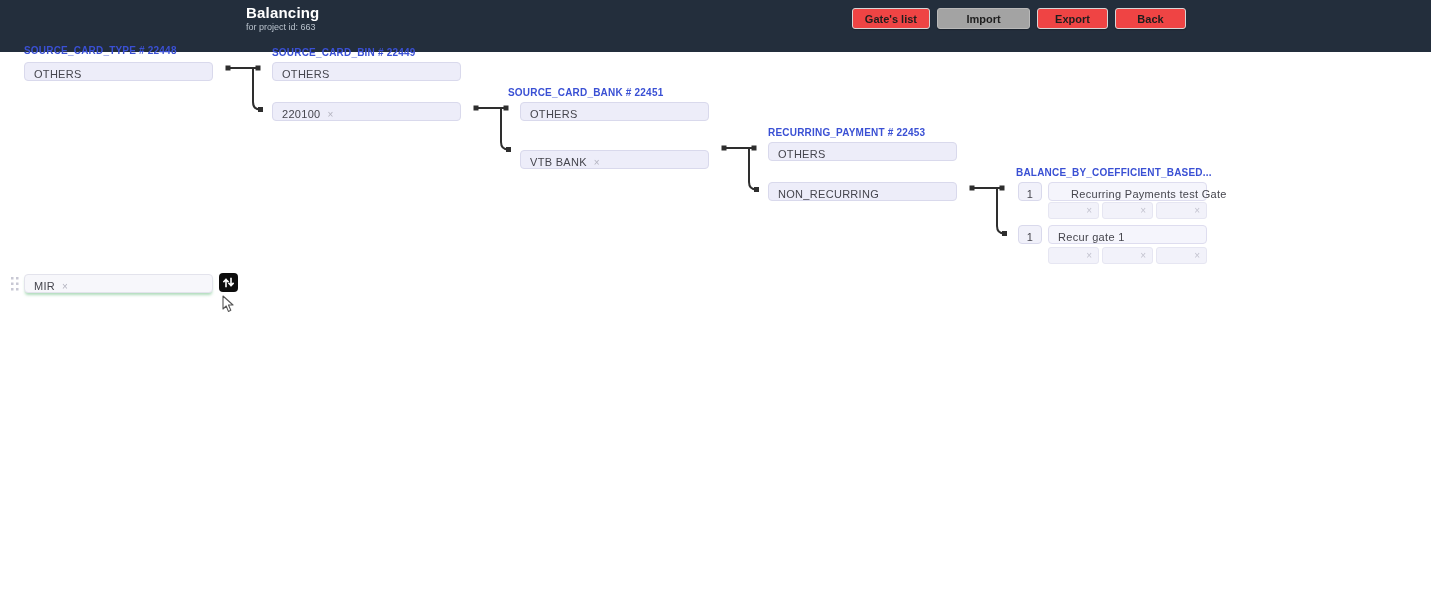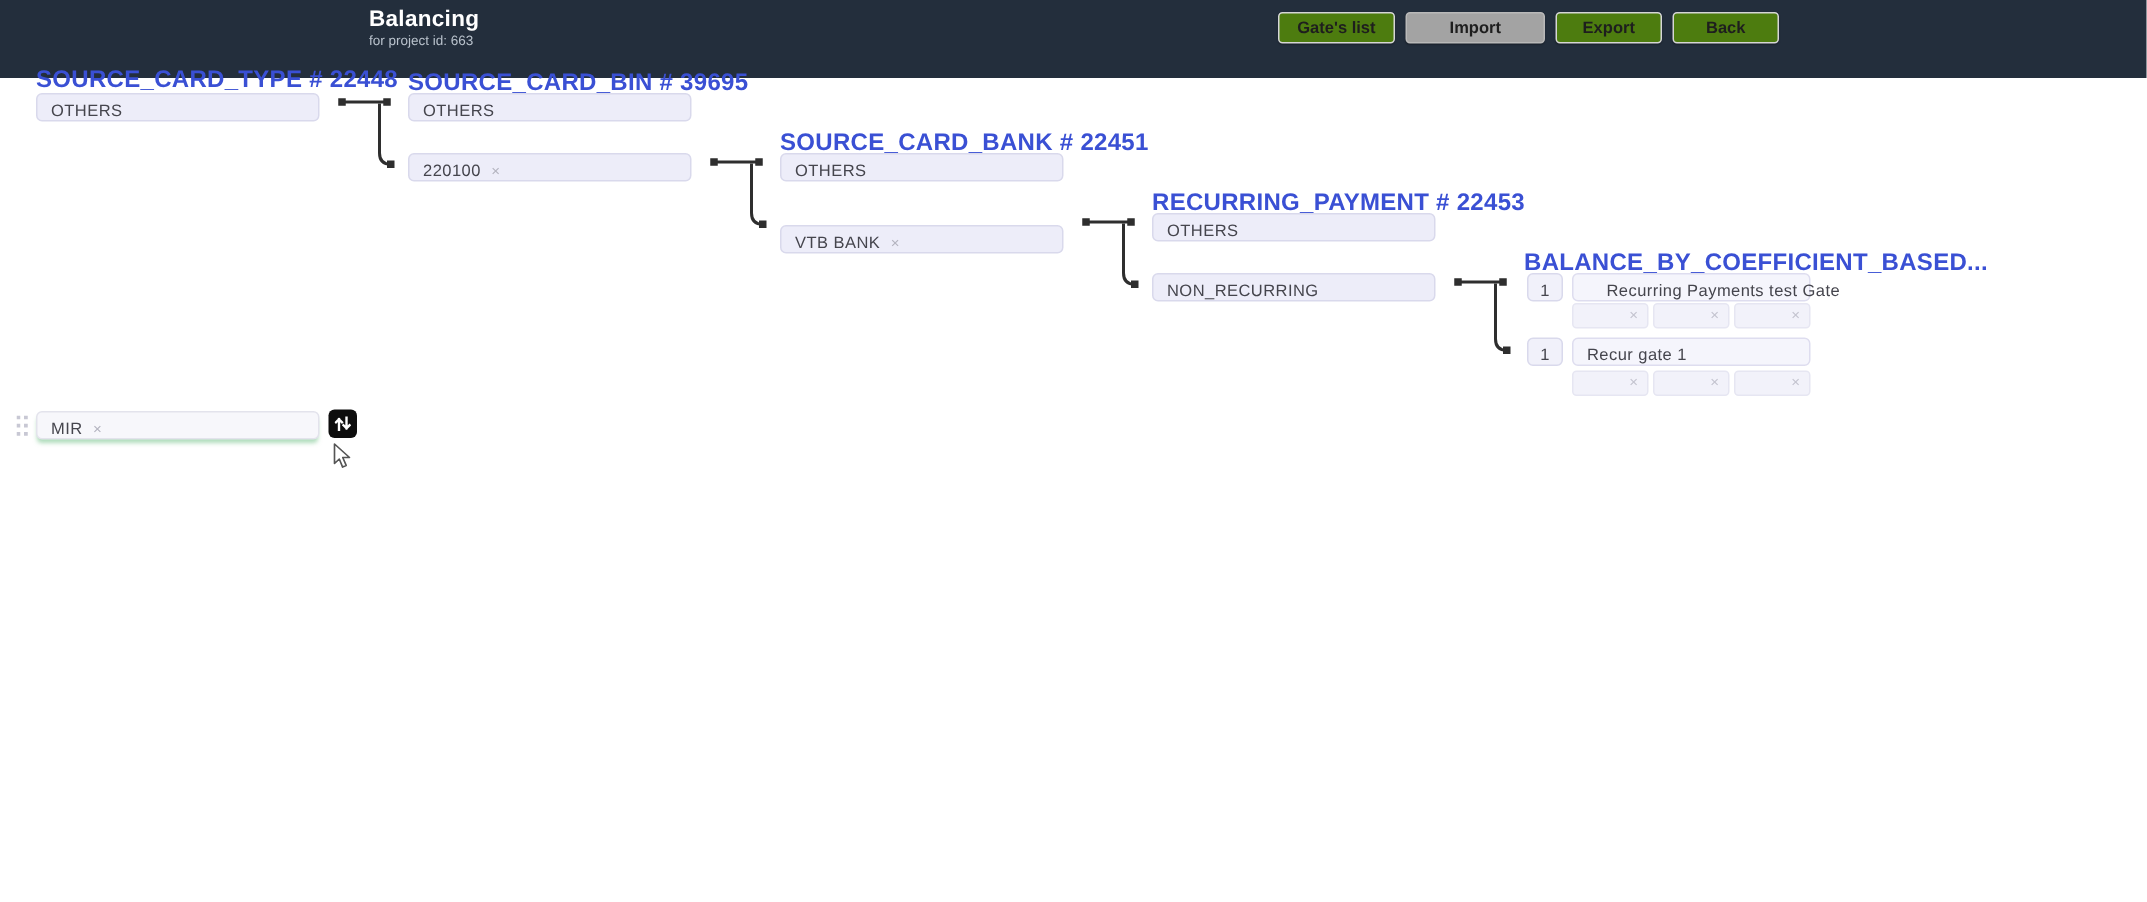--- a/index.html
+++ b/index.html
@@ -8,30 +8,30 @@
     width:1431px; height:601px; position:relative; overflow:hidden;
     background:#ffffff; font-family:"Liberation Sans", sans-serif;
   }
   
   .topbar { position:absolute; left:0; top:0; width:1431px; height:52px; background:#232e3c; }
   .title-wrap { position:absolute; left:246px; top:4px; }
   .title { color:#ffffff; font-size:15px; font-weight:bold; line-height:17px; letter-spacing:.2px; }
   .subtitle { color:#b9c2cc; font-size:9px; line-height:10px; margin-top:1px; }
   .header-buttons { position:absolute; right:245px; top:8px; display:flex; gap:7px; }
   .hbtn {
-    height:21px; min-width:71px; padding:0 12px; background:#4d7c0f;
+    height:21px; min-width:71px; padding:0 12px; background:#ef4444;
     border:1px solid #d6d6d6; border-radius:3px; color:#1e1e1e;
     font-family:"Liberation Sans", sans-serif; font-size:11px; font-weight:bold;
     cursor:pointer; box-shadow:0 1px 1px rgba(0,0,0,.25);
   }
   .hbtn.active { background:#a3a3a3; min-width:93px; border-color:#b9b9b9; }
   
   .canvas { position:absolute; left:0; top:36px; width:1431px; height:565px; }
   .col-label {
-    position:absolute; font-size:16px; font-weight:bold; color:#3a50d4;
+    position:absolute; font-size:10px; font-weight:bold; color:#3a50d4;
     letter-spacing:.2px; white-space:nowrap;
   }
   .node {
     position:absolute; width:189px; height:19px; background:#ededf9;
     border:1px solid #d9d9ec; border-radius:4px;
     display:flex; align-items:flex-end; gap:7px; padding:0 9px;
     font-size:11px; color:#45454d; letter-spacing:.3px; white-space:nowrap;
     cursor:pointer;
   }
   .node .x { color:#b3b3bf; font-size:10px; line-height:10px; }
@@ -97,30 +97,30 @@
         <rect x="999.5" y="185.5" width="5" height="5"></rect>
         <rect x="1002" y="231" width="5" height="5"></rect>
     </g>
   </svg>
 
   <div class="col-label" style="left:24px; top:9px;">SOURCE_CARD_TYPE # 22448</div>
   <div class="node" style="left:24px; top:26px;">
     <span>OTHERS</span>
   </div>
 
-  <div class="col-label" style="left:272px; top:11px;">SOURCE_CARD_BIN # 39695</div>
+  <div class="col-label" style="left:272px; top:11px;">SOURCE_CARD_BIN # 22449</div>
   <div class="node" style="left:272px; top:26px;">
     <span>OTHERS</span>
   </div>
   <div class="node" style="left:272px; top:66px;">
     <span>220100</span>
     <span class="x">×</span>
   </div>
 
-  <div class="col-label" style="left:520px; top:51px;text-align:right;">SOURCE_CARD_BANK # 22451</div>
+  <div class="col-label" style="left:508px; top:51px;text-align:right;">SOURCE_CARD_BANK # 22451</div>
   <div class="node" style="left:520px; top:66px;">
     <span>OTHERS</span>
   </div>
   <div class="node" style="left:520px; top:114px;">
     <span>VTB BANK</span>
     <span class="x">×</span>
   </div>
 
   <div class="col-label" style="left:768px; top:91px;">RECURRING_PAYMENT # 22453</div>
   <div class="node" style="left:768px; top:106px;">

